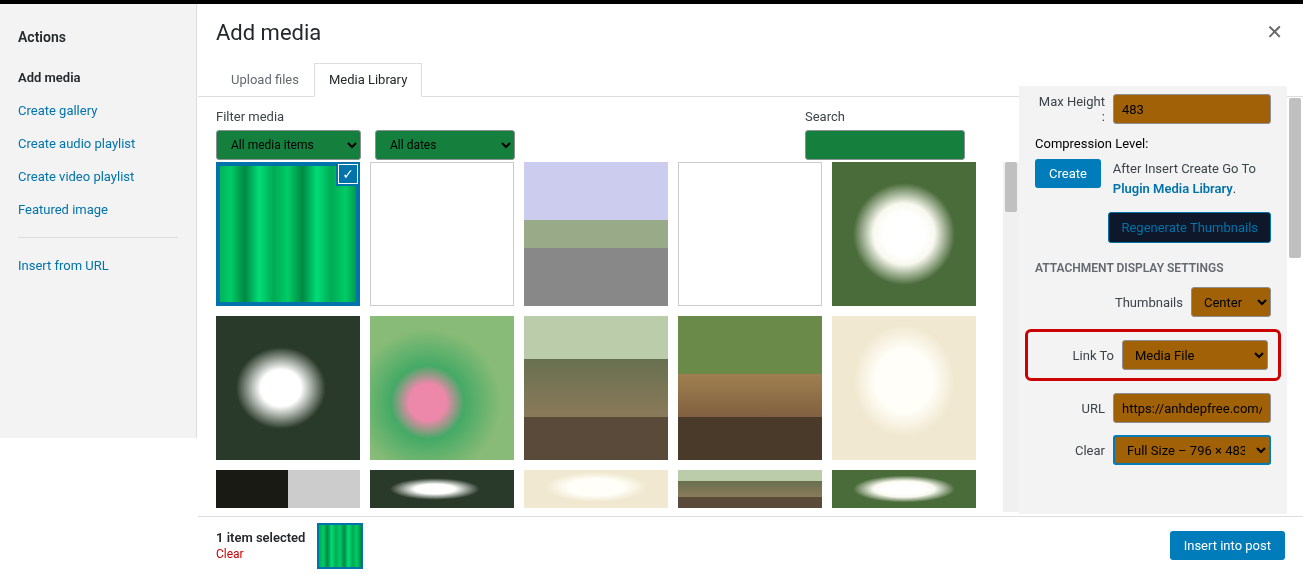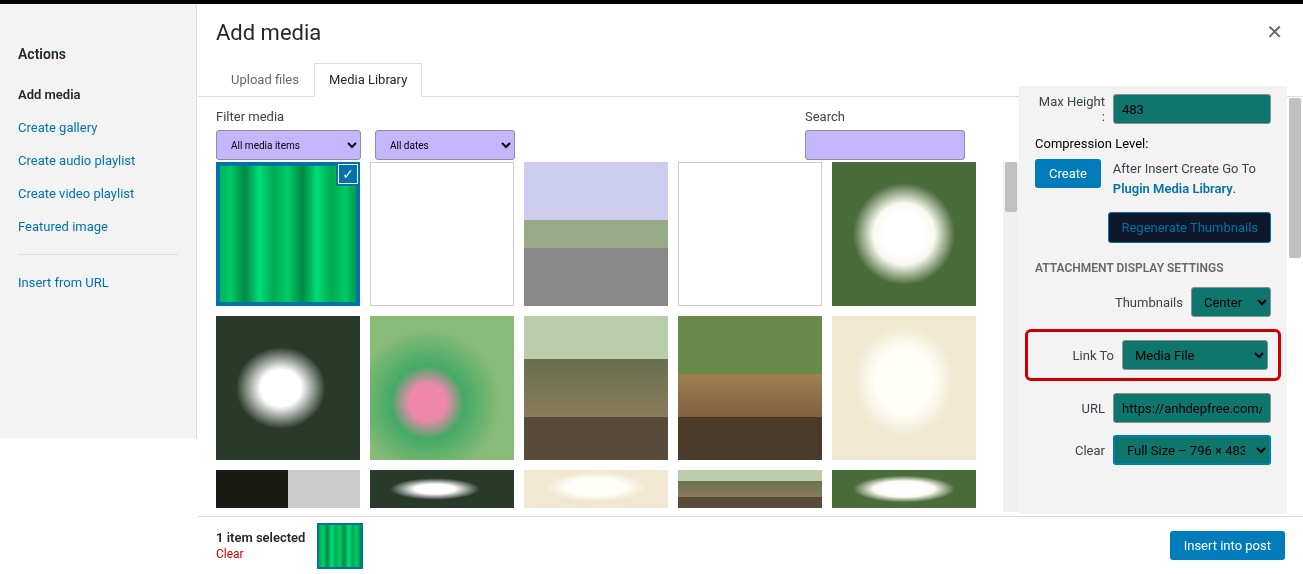--- a/index.html
+++ b/index.html
@@ -1,33 +1,33 @@
 <!DOCTYPE html>
 <html><head>
 <meta charset="utf-8">
 <style>
 * { box-sizing: border-box; margin: 0; padding: 0; font-family: -apple-system, BlinkMacSystemFont, "Segoe UI", Roboto, sans-serif; }
 body { width: 1303px; height: 574px; background: #fff; overflow: hidden; position: relative; }
 .topbar { position: absolute; top: 0; left: 0; right: 0; height: 4px; background: #000; }
 .close-x { position: absolute; top: 20px; right: 20px; font-size: 20px; color: #666; cursor: pointer; z-index: 10; }
-.sidebar { position: absolute; top: 4px; left: 0; width: 197px; height: 434px; background: #f3f3f3; border-right: 1px solid #ddd; padding: 42px 18px; }
+.sidebar { position: absolute; top: 4px; left: 0; width: 197px; height: 434px; background: #f3f3f3; border-right: 1px solid #ddd; padding: 25px 18px; }
 .sidebar h3 { font-size: 14px; font-weight: 600; color: #23282d; margin-bottom: 25px; }
 .sidebar .active { font-size: 13px; font-weight: 600; color: #23282d; margin-bottom: 18px; }
 .sidebar a { display: block; font-size: 13px; color: #0073aa; text-decoration: none; margin-bottom: 18px; }
 .sidebar hr { border: none; border-top: 1px solid #ddd; margin: 20px 0; }
 .main { position: absolute; top: 4px; left: 198px; right: 0; bottom: 0; background: #fff; }
 .main-title { font-size: 22px; font-weight: 400; color: #23282d; padding: 16px 18px 18px; }
 .tabs { display: flex; border-bottom: 1px solid #ddd; padding-left: 18px; }
 .tab { padding: 8px 14px; font-size: 13px; color: #646970; cursor: pointer; border: 1px solid transparent; }
 .tab.active { border: 1px solid #ddd; border-bottom: 1px solid #fff; color: #23282d; margin-bottom: -1px; background: #fff; }
 .toolbar { display: flex; padding: 12px 18px; gap: 20px; }
 .toolbar-left { display: flex; gap: 14px; align-items: flex-end; }
 .toolbar-group { display: flex; flex-direction: column; gap: 6px; }
 .toolbar-label { font-size: 13px; color: #3c434a; }
-.toolbar select, .toolbar input { height: 30px; border: 1px solid #8c8f94; border-radius: 3px; padding: 0 10px; font-size: 10px; background: #c4b5fd; }
+.toolbar select, .toolbar input { height: 30px; border: 1px solid #8c8f94; border-radius: 3px; padding: 0 10px; font-size: 12px; background: #15803d; }
 #filter-type { width: 145px; }
 #filter-date { width: 140px; }
 .toolbar-right { margin-left: auto; padding-right: 320px; }
 #search-input { width: 160px; }
 .gallery-wrap { position: absolute; top: 158px; left: 18px; right: 300px; bottom: 60px; overflow-y: auto; }
 .gallery { display: flex; flex-wrap: wrap; gap: 10px; }
 .thumb { width: 144px; height: 144px; background: #ddd; position: relative; cursor: pointer; }
 .thumb.selected { outline: 4px solid #0073aa; outline-offset: -4px; }
 .checkmark { position: absolute; top: 0px; right: 0px; width: 24px; height: 24px; background: #0073aa; color: #fff; display: flex; align-items: center; justify-content: center; font-size: 14px; outline: 1px solid #fff; outline-offset: -3px; }
 .thumb-img { width: 100%; height: 100%; }
@@ -41,21 +41,21 @@
 .basket { background: linear-gradient(#6a8a4a 40%, #a08050 40%, #806040 70%, #4a3a2a 70%); }
 .lily-cream { background: radial-gradient(ellipse at 50% 45%, #fffef8 28%, #f0e8d0 50%); }
 .dark-half { background: linear-gradient(90deg, #1a1a15 50%, #ccc 50%); }
 .scroll-indicator { position: absolute; top: 158px; right: 284px; width: 16px; height: 350px; background: #f0f0f0; }
 .scroll-thumb { position: absolute; top: 0; left: 2px; width: 12px; height: 50px; background: #c0c0c0; border-radius: 2px; }
 .rightpanel { position: absolute; top: 82px; right: 16px; width: 268px; bottom: 60px; background: #f3f3f3; padding: 8px 16px; font-size: 13px; overflow: hidden; }
 .rp-scroll { position: absolute; top: 82px; right: 0; width: 16px; height: 430px; }
 .rp-scroll-thumb { position: absolute; top: 12px; left: 2px; width: 12px; height: 160px; background: #c0c0c0; border-radius: 2px; }
 .field-row { display: flex; align-items: center; gap: 8px; margin-bottom: 12px; justify-content: flex-end; }
 .field-row label { font-size: 13px; color: #3c434a; text-align: right; }
-.field-row input, .field-row select { height: 30px; border: 1px solid #8c8f94; border-radius: 3px; padding: 0 8px; font-size: 13px; width: 158px; background: #0f766e; }
+.field-row input, .field-row select { height: 30px; border: 1px solid #8c8f94; border-radius: 3px; padding: 0 8px; font-size: 13px; width: 158px; background: #a16207; }
 .btn-blue { background: #007cba; color: #fff; border: none; border-radius: 3px; padding: 7px 14px; font-size: 13px; cursor: pointer; }
 .btn-outline { background: #0f172a; color: #0073aa; border: 1px solid #0073aa; border-radius: 3px; padding: 7px 12px; font-size: 13px; cursor: pointer; }
 .rp-text { font-size: 13px; color: #3c434a; line-height: 1.5; }
 .rp-link { color: #0073aa; font-weight: 600; }
 .section-title { text-transform: uppercase; font-size: 12px; font-weight: 600; color: #646970; margin: 18px 0 12px; }
 .highlight-box { border: 3px solid #c00; border-radius: 6px; padding: 8px 10px; margin: 6px -10px 12px; }
 .size-select { border: 2px solid #007cba !important; }
 .footer { position: absolute; bottom: 0; left: 198px; right: 0; height: 58px; border-top: 1px solid #ddd; background: #fff; display: flex; align-items: center; padding: 0 18px; }
 .footer-left { display: flex; align-items: center; gap: 14px; }
 .footer-thumb { width: 42px; height: 42px; outline: 2px solid #0073aa; }

